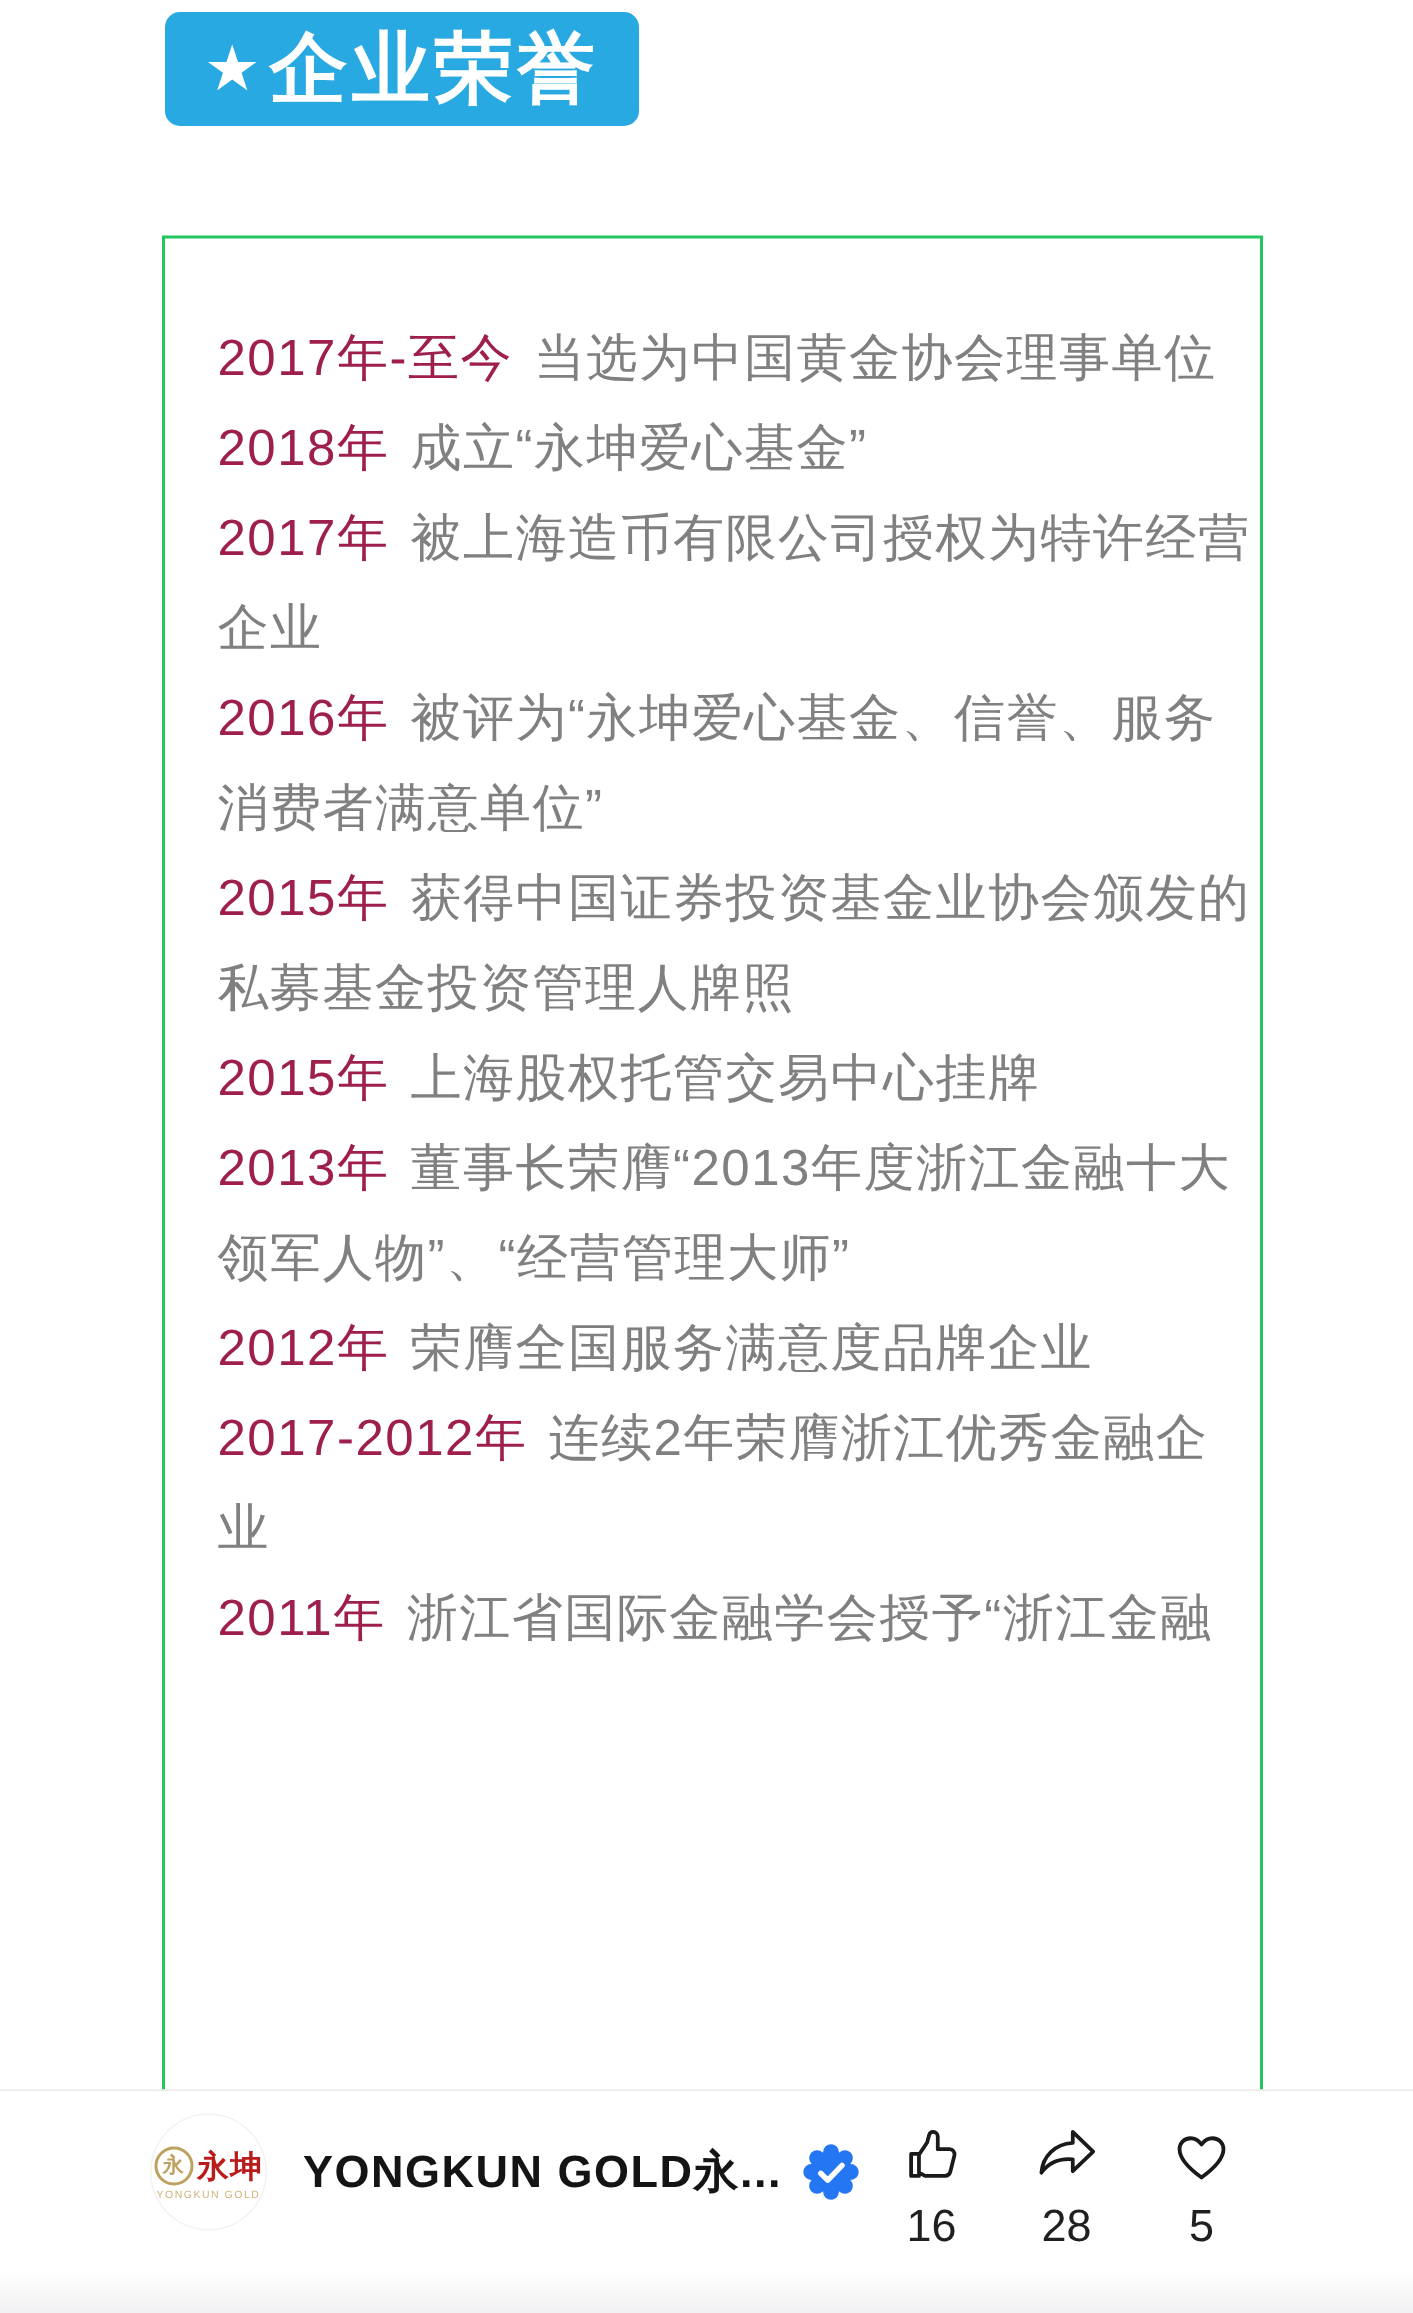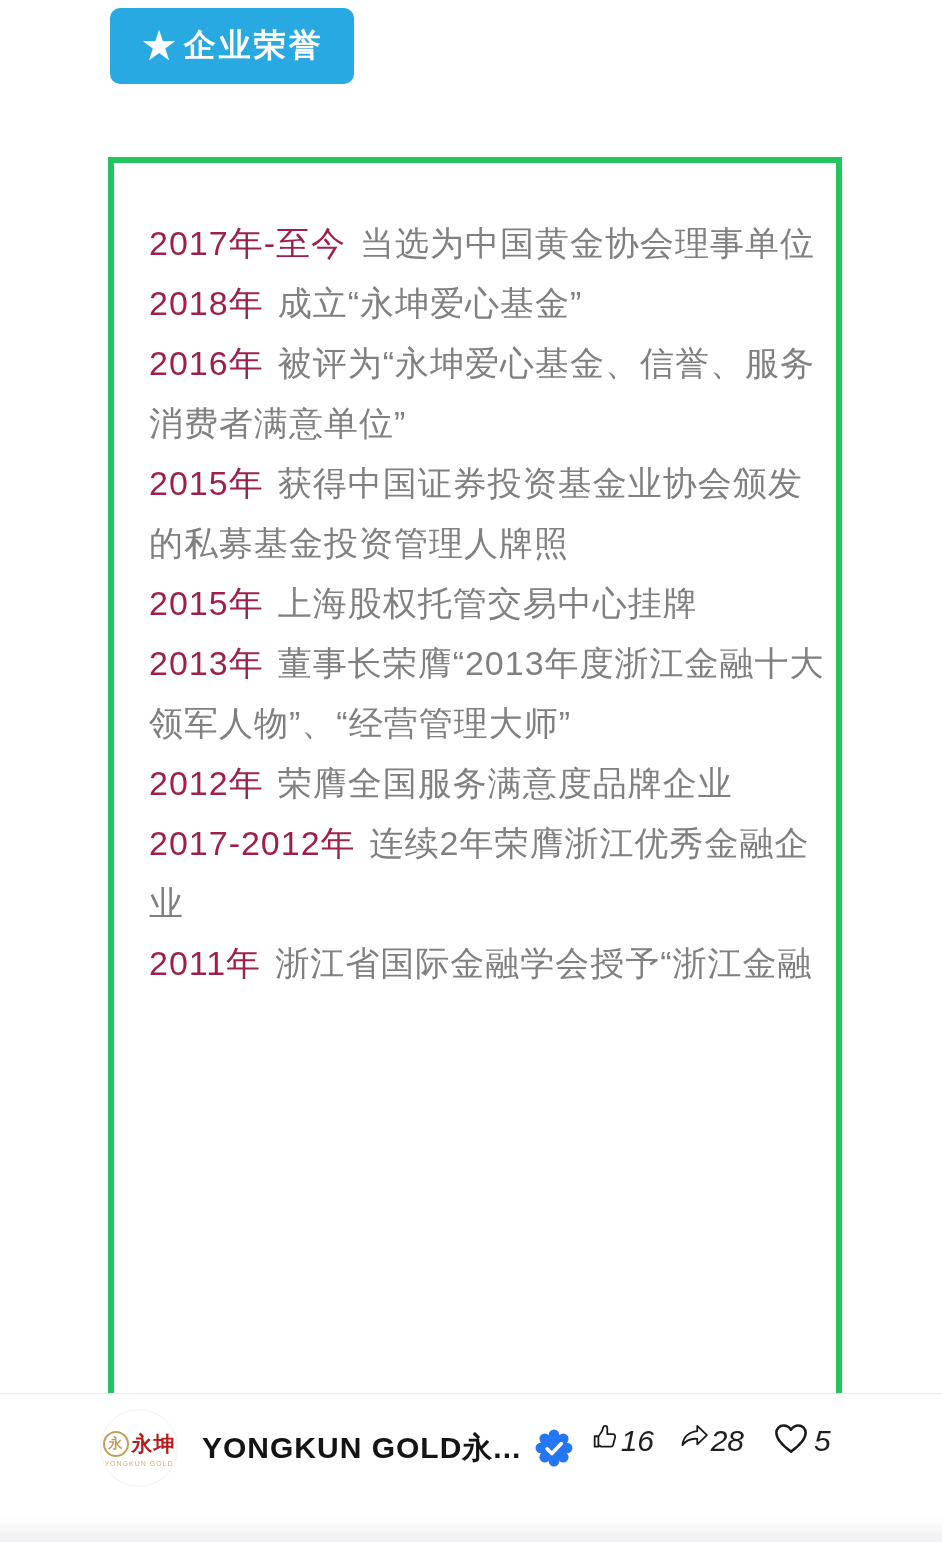--- a/index.html
+++ b/index.html
@@ -10,25 +10,25 @@
     font-family:"Liberation Sans","DejaVu Sans",sans-serif;
   }
   
   .badge {
     position:absolute; left:110px; top:8px; height:76px; min-width:244px;
     background:#29a9e1; border-radius:10px;
     display:flex; align-items:center; justify-content:center;
     padding:0 26px; color:#ffffff;
   }
   .badge .star { font-size:42px; line-height:1; margin-right:6px; }
-  .badge .badge-label { font-size:32px; font-weight:700; letter-spacing:3px; }
+  .badge .badge-label { font-size:52px; font-weight:700; letter-spacing:3px; }
   
   .honor-box {
     position:absolute; left:108px; top:157px; width:734px; height:1300px;
-    border:6px solid #22c55e; background:#ffffff;
+    border:2px solid #22c55e; background:#ffffff;
     padding:50px 6px 0 35px; overflow:hidden;
   }
   .honor-item {
     font-size:34px; line-height:60px; color:#808080; letter-spacing:1px;
     word-break:break-all;
   }
   .honor-year { color:#9e1f4e; margin-right:14px; }
   
   .footer {
     position:absolute; left:0; top:1393px; width:942px; height:149px;
@@ -59,42 +59,43 @@
   .account-name {
     margin-left:24px; font-size:30px; font-weight:600; color:#141414;
     letter-spacing:1px; white-space:nowrap;
   }
   .verified { margin-left:14px; width:38px; height:38px; flex:0 0 auto; }
   .actions {
     position:absolute; left:588px; top:20px;
     display:flex; align-items:flex-start;
   }
   .action {
-    width:66px; display:flex; flex-direction:row; align-items:center;
-    margin-right:24px; cursor:pointer;font-style:italic;
+    width:66px; display:flex; flex-direction:column; align-items:center;
+    margin-right:24px; cursor:pointer;
   }
   .action:last-child { margin-right:0; }
   .action svg { width:46px; height:46px; display:block; }
   .action-count {
     margin-top:8px; font-size:30px; color:#1f1f1f; text-align:center;
   }
 </style>
 </head>
 <body>
 
 <div class="page">
 
   <div class="badge">
     <span class="star">★</span>
     <span class="badge-label">企业荣誉</span>
   </div>
 
   <div class="honor-box">
     <p class="honor-item"><span class="honor-year">2017年-至今</span><span>当选为中国黄金协会理事单位</span></p>
     <p class="honor-item"><span class="honor-year">2018年</span><span>成立“永坤爱心基金”</span></p>
+    <p class="honor-item"><span class="honor-year">2017年</span><span>被上海造币有限公司授权为特许经营企业</span></p>
     <p class="honor-item"><span class="honor-year">2016年</span><span>被评为“永坤爱心基金、信誉、服务消费者满意单位”</span></p>
     <p class="honor-item"><span class="honor-year">2015年</span><span>获得中国证券投资基金业协会颁发的私募基金投资管理人牌照</span></p>
     <p class="honor-item"><span class="honor-year">2015年</span><span>上海股权托管交易中心挂牌</span></p>
     <p class="honor-item"><span class="honor-year">2013年</span><span>董事长荣膺“2013年度浙江金融十大领军人物”、“经营管理大师”</span></p>
     <p class="honor-item"><span class="honor-year">2012年</span><span>荣膺全国服务满意度品牌企业</span></p>
     <p class="honor-item"><span class="honor-year">2017-2012年</span><span>连续2年荣膺浙江优秀金融企业</span></p>
     <p class="honor-item"><span class="honor-year">2011年</span><span>浙江省国际金融学会授予“浙江金融</span></p>
   </div>
 
   <div class="footer">

